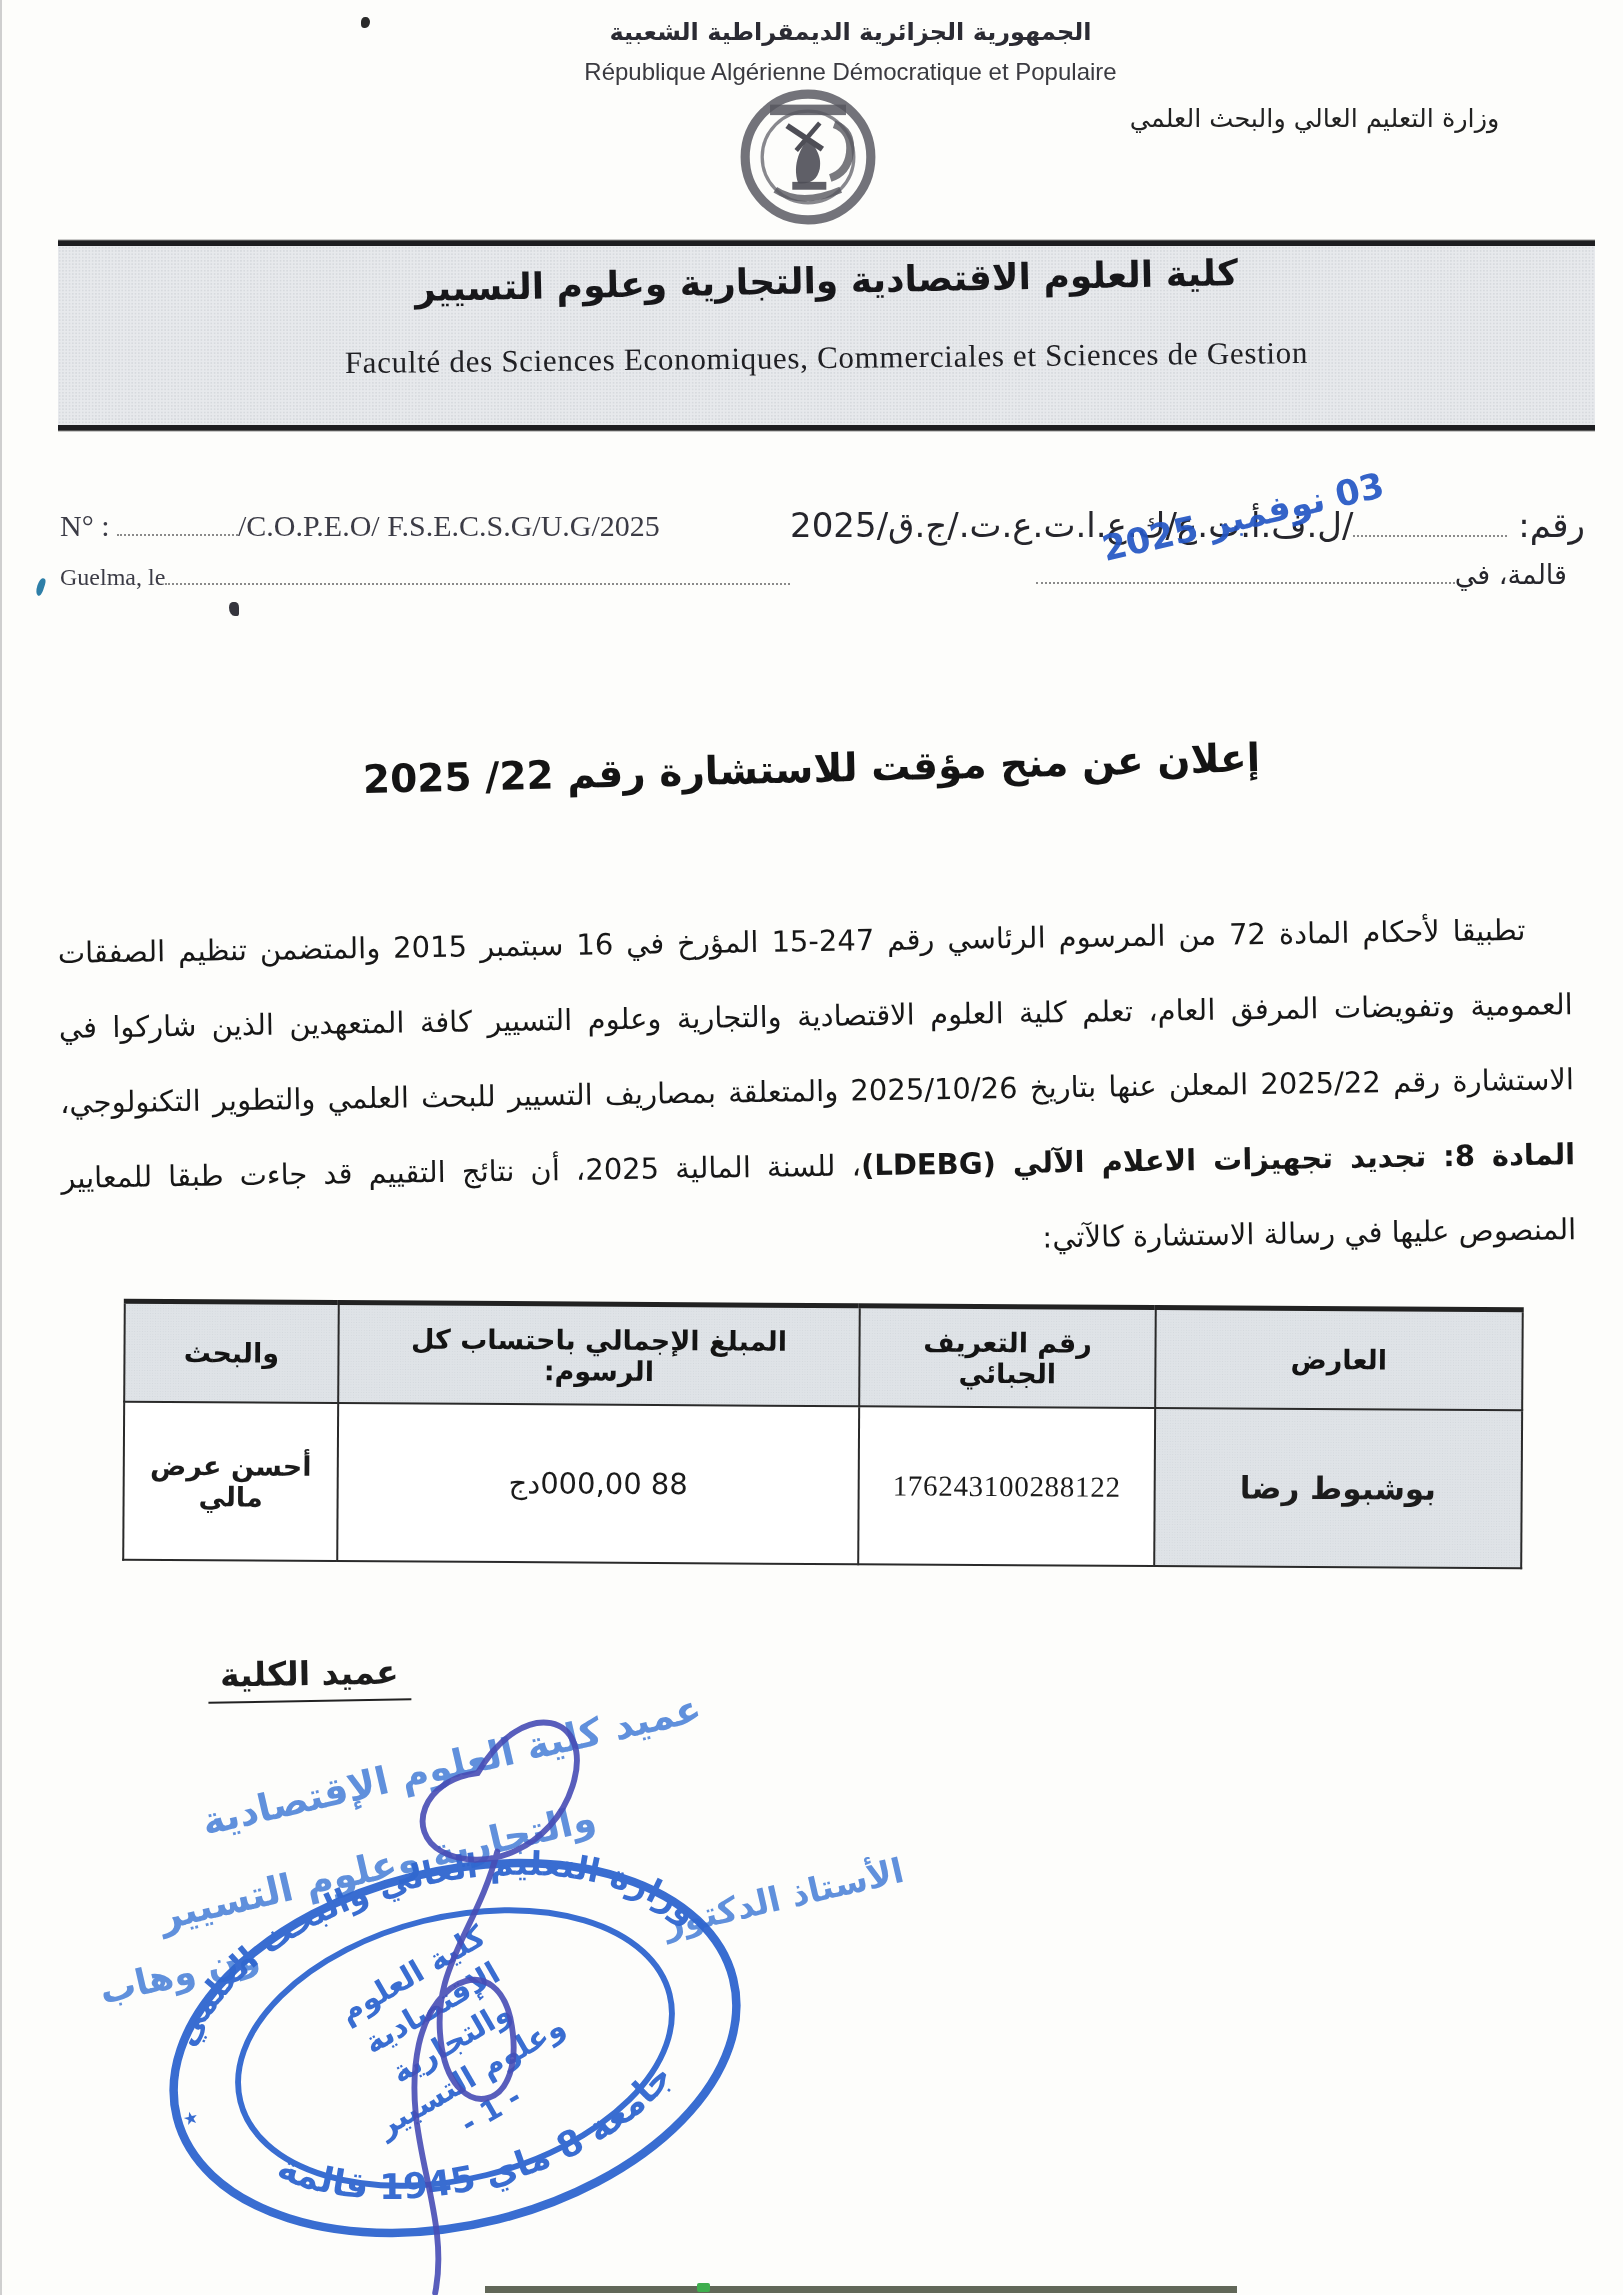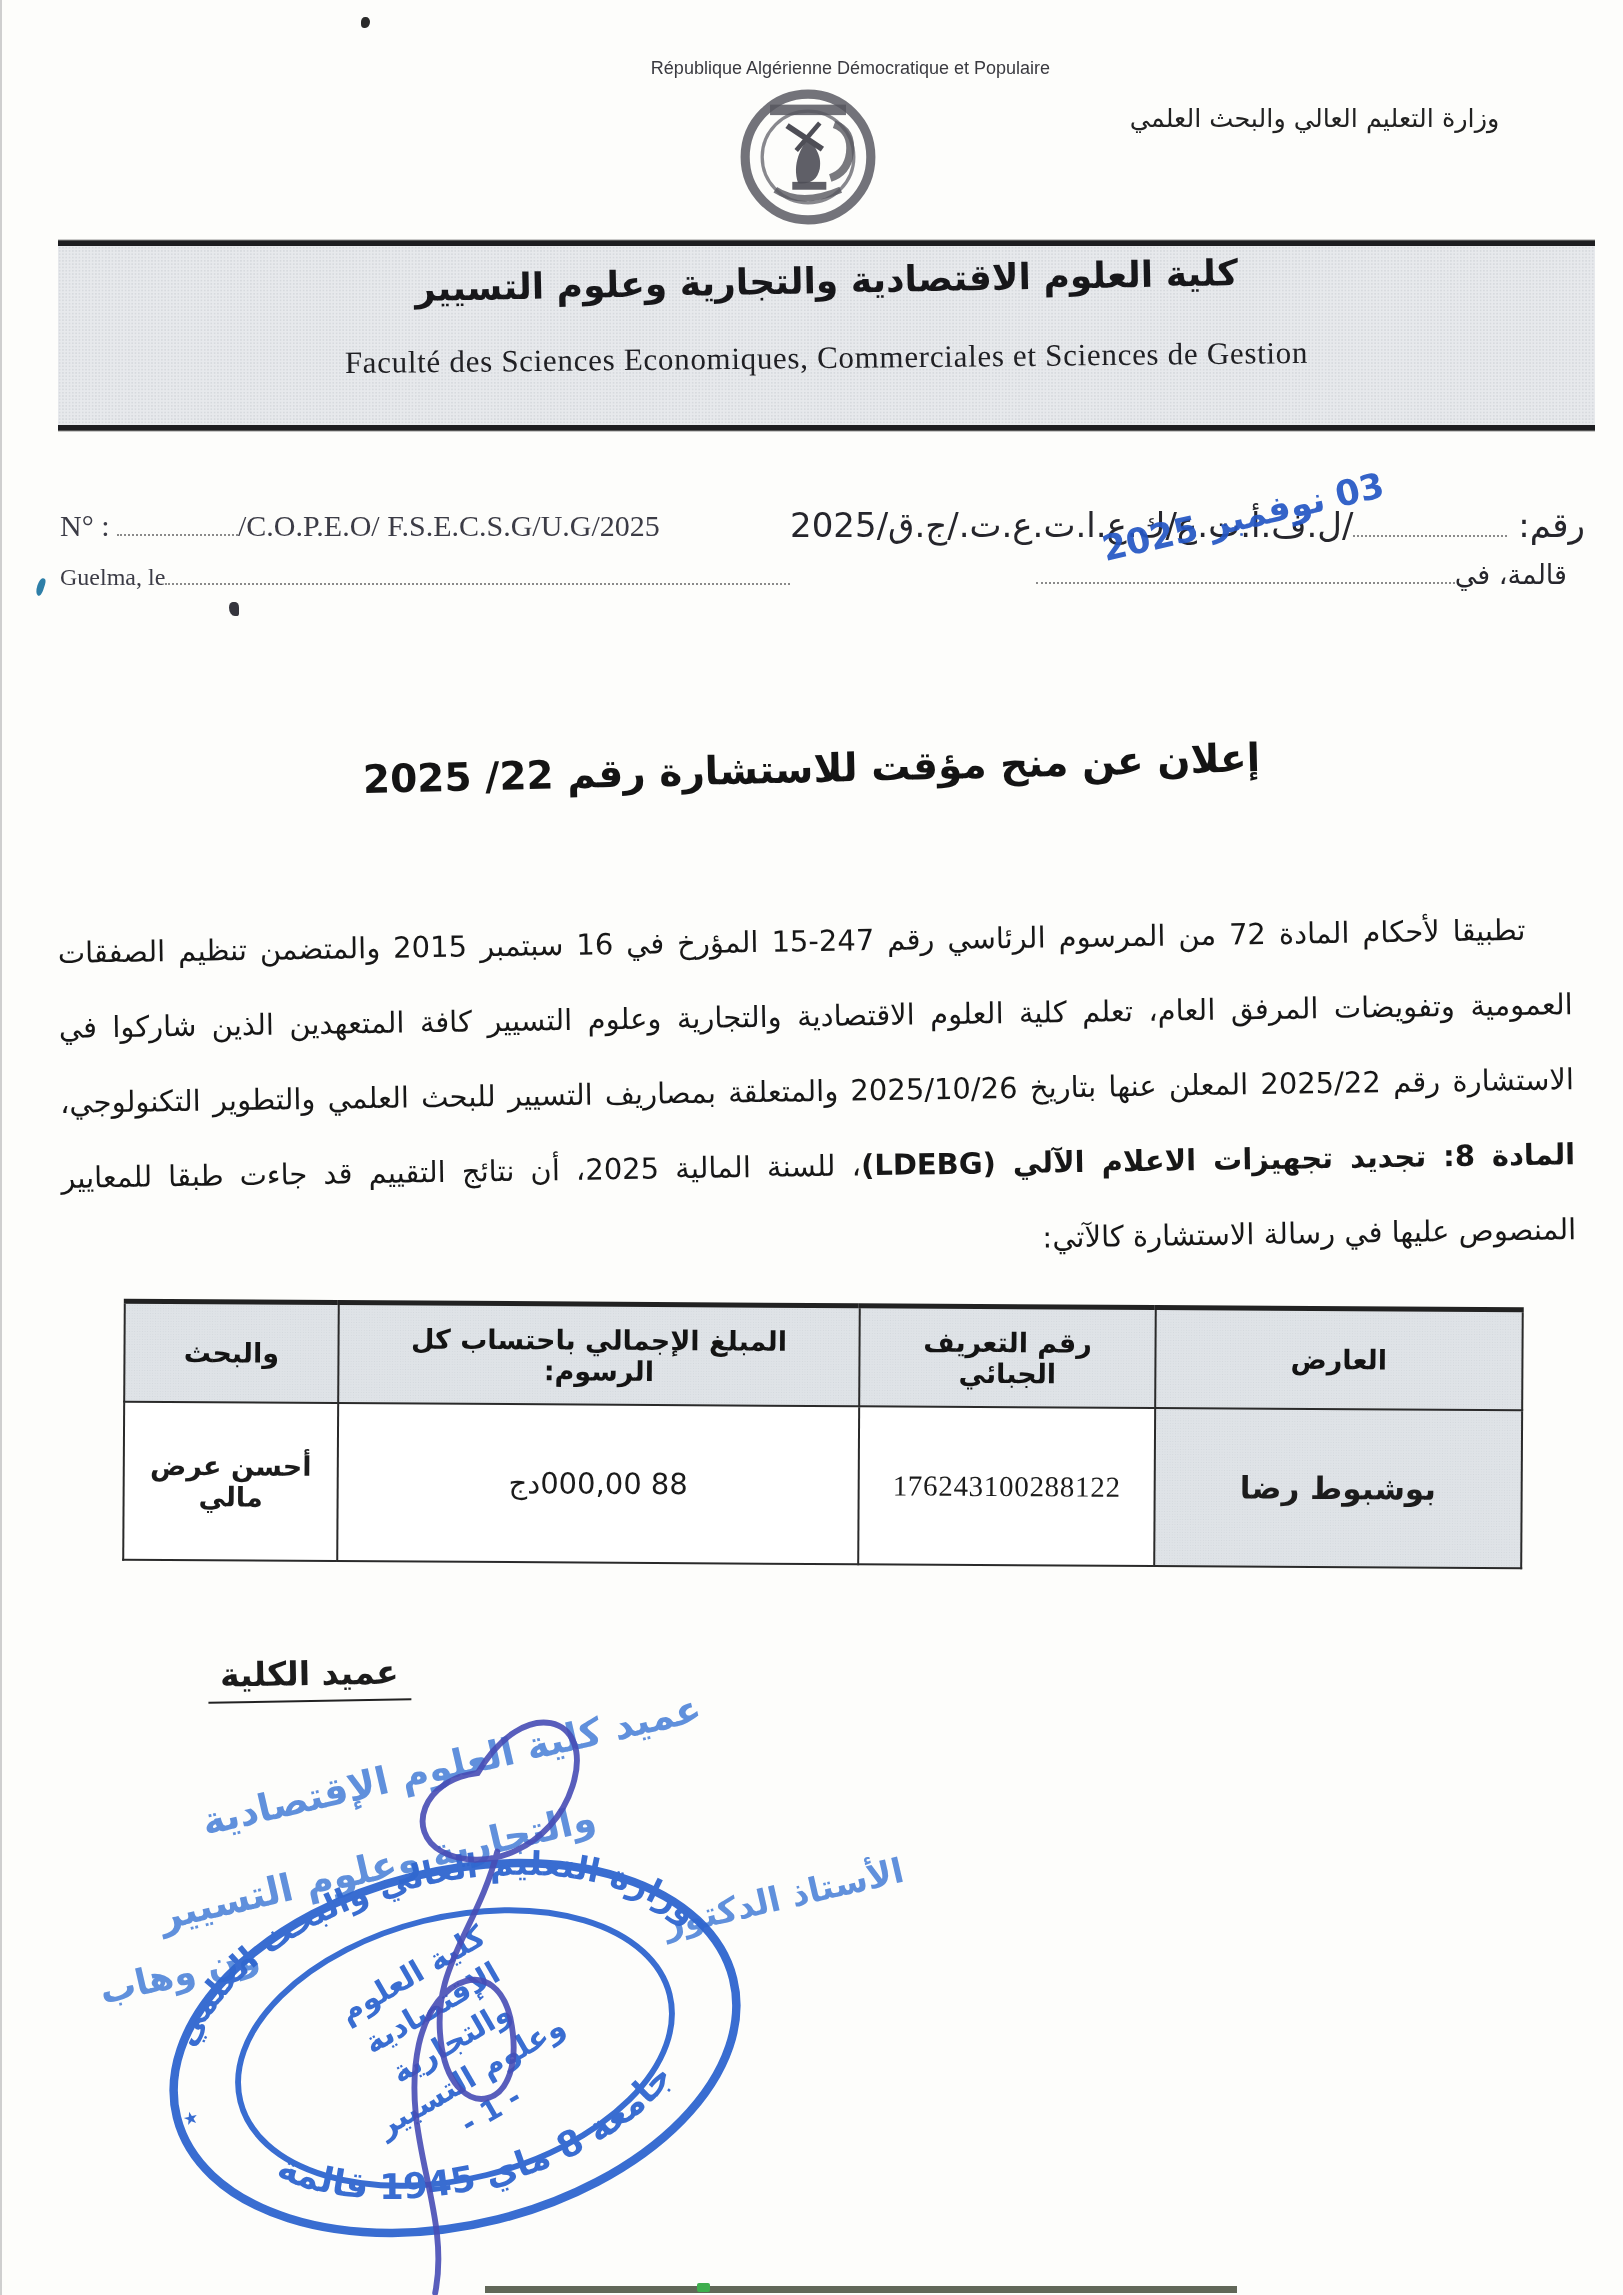--- a/index.html
+++ b/index.html
@@ -13,21 +13,21 @@
   }
   .abs{position:absolute;}
   .ar{direction:rtl;font-family:"DejaVu Sans",sans-serif;}
   .fr-serif{font-family:"Liberation Serif",serif;}
   .fr-sans{font-family:"Liberation Sans",sans-serif;}
   .center{text-align:center;}
   .b{font-weight:bold;}
 
   
   .republic-ar{left:556px;top:18.3px;width:589px;font-size:24px;font-weight:bold;color:#2b2b33;}
-  .republic-fr{left:556px;top:58px;width:589px;font-size:18px;color:#3a3a40;}
+  .republic-fr{left:556px;top:58px;width:589px;font-size:24px;color:#3a3a40;}
   .logo{left:736px;top:85px;width:144px;height:144px;}
   .ministry-fr{left:131px;top:92px;width:458px;font-size:25px;color:#26262c;line-height:34px;}
   .university-fr{left:131px;top:169px;width:458px;font-size:29px;color:#17171c;}
   .ministry-ar{left:1066px;top:103px;width:497px;font-size:25.5px;color:#222;}
   .university-ar{left:1066px;top:175px;width:497px;font-size:31px;color:#111;}
 
   
   .banner{left:58px;top:241px;width:1537px;height:179px;
     background:#e7e9ec;
     background-image:radial-gradient(#d7dade 0.7px, transparent 0.7px);
@@ -88,20 +88,21 @@
   .mark-blue{left:37px;top:578px;width:7.2px;height:18.3px;background:#2e7fa8;border-radius:60% 40% 50% 70%;transform:rotate(18deg);}
   .mark-dark{left:229px;top:602px;width:9.8px;height:14.4px;background:#35353d;border-radius:50% 50% 20% 80%;}
   .bottom-strip{left:485px;top:2286px;width:752px;height:7.2px;background:#39412f;opacity:.8;}
   .bottom-dot{left:697px;top:2283px;width:13px;height:8.5px;background:#3fae4e;border-radius:2px;}
 </style>
 </head>
 <body>
 
 <div class="page">
 
+  <div class="abs republic-ar ar center">الجمهورية الجزائرية الديمقراطية الشعبية</div>
   <div class="abs republic-fr fr-sans center">République Algérienne Démocratique et Populaire</div>
 
   <svg class="abs logo" viewBox="0 0 220 220" aria-hidden="true">
     <circle cx="110" cy="110" r="96" fill="none" stroke="#5b5b63" stroke-width="14" opacity="0.85"></circle>
     <circle cx="110" cy="110" r="70" fill="none" stroke="#6a6a72" stroke-width="5" opacity="0.8"></circle>
     <rect x="52" y="30" width="116" height="16" fill="#57575f" opacity="0.85"></rect>
     <path d="M95 150 C85 120 100 95 112 78 C118 95 132 105 128 128 C124 146 112 152 95 150 Z" fill="#4e4e56" opacity="0.9"></path>
     <rect x="86" y="148" width="52" height="12" fill="#4e4e56" opacity="0.9"></rect>
     <line x1="78" y1="62" x2="132" y2="98" stroke="#4e4e56" stroke-width="9"></line>
     <line x1="128" y1="58" x2="92" y2="100" stroke="#4e4e56" stroke-width="7"></line>

